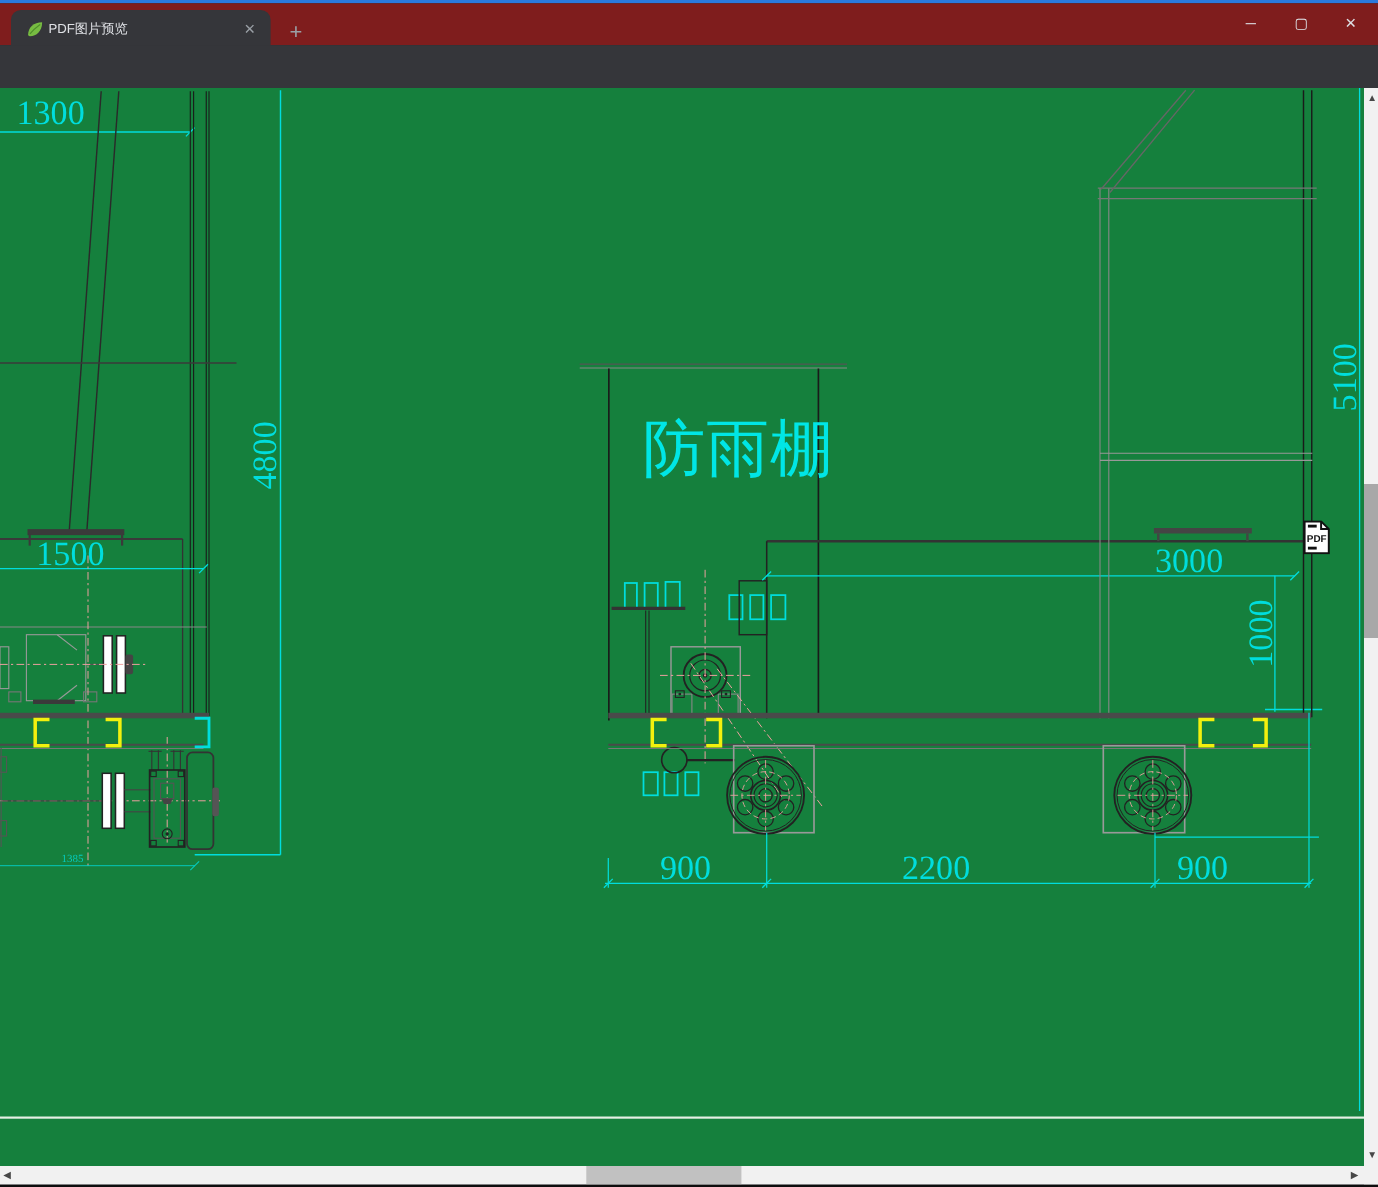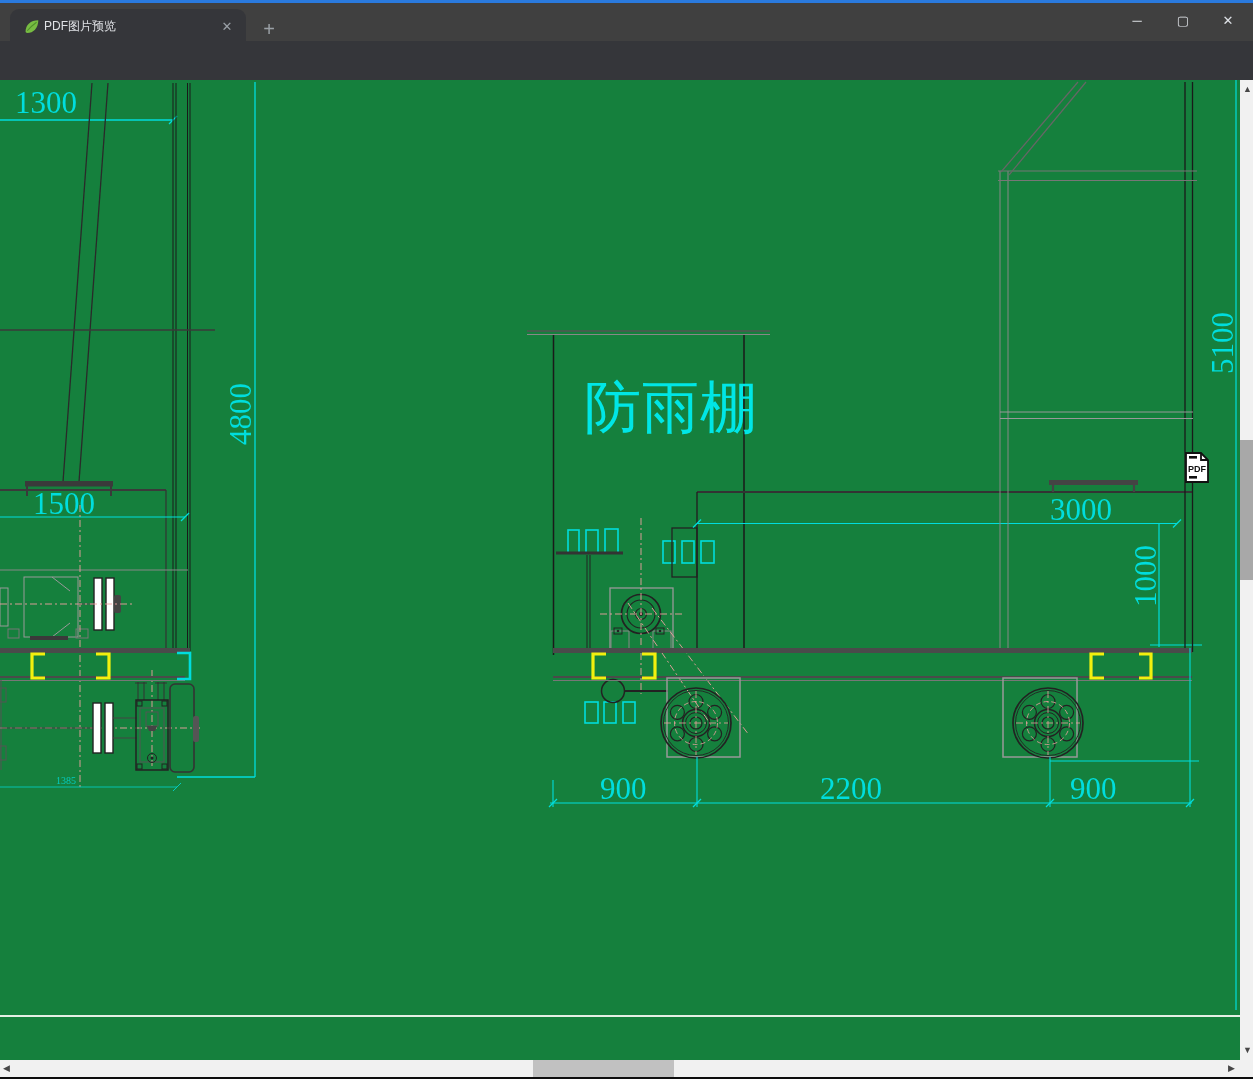--- a/index.html
+++ b/index.html
@@ -1,21 +1,21 @@
 <!DOCTYPE html>
 <html><head>
 <meta charset="utf-8">
 <style>
   html,body{margin:0;padding:0;background:#202124;}
   #window{position:relative;width:1253px;height:1079px;overflow:hidden;
     font-family:"Liberation Sans",sans-serif;background:#202124;}
   .abs{position:absolute;}
   
   #top-accent{left:0;top:0;width:1253px;height:3px;background:#2a7ade;}
-  #tabstrip{left:0;top:3px;width:1253px;height:38px;background:#404040;}
+  #tabstrip{left:0;top:3px;width:1253px;height:38px;background:#7f1d1d;}
   #tab{left:10px;top:6px;width:236px;height:35px;background:#35363a;
     border-radius:9px 9px 0 0;display:flex;align-items:center;}
   #tab-title{color:#dfe1e5;font-size:12px;margin-left:9px;white-space:nowrap;
     overflow:hidden;width:160px;}
   #tab-close{margin-left:auto;margin-right:10px;color:#9aa0a6;font-size:13px;
     width:18px;height:18px;display:flex;align-items:center;justify-content:center;
     border-radius:50%;}
   #new-tab{left:256px;top:13px;width:26px;height:26px;color:#9aa0a6;font-size:20px;
     display:flex;align-items:center;justify-content:center;}
   .wctl{top:4px;width:40px;height:26px;color:#dee1e6;font-size:13px;
@@ -26,21 +26,21 @@
     border-radius:14px;display:flex;align-items:center;}
   #url{font-size:14.5px;white-space:nowrap;overflow:hidden;margin-left:8px;flex:1;}
   #url .host{color:#e8eaed;}
   #url .rest{color:#9aa0a6;}
   .omni-ico{width:22px;height:22px;display:flex;align-items:center;justify-content:center;flex:none;}
   .ext{top:50px;width:22px;height:22px;display:flex;align-items:center;justify-content:center;}
   #ext-separator{left:1176px;top:51px;width:1px;height:19px;background:#5c5f63;}
   
   #content{left:0;top:80px;width:1240px;height:980px;background:#15803d;overflow:hidden;}
   #page-edge{left:0;top:935px;width:1240px;height:2px;background:#e4efe4;}
-  #pdf-btn{left:1184px;top:372px;width:26px;height:31px;}
+  #pdf-btn{left:1184px;top:393px;width:26px;height:31px;}
   
   #vscroll{left:1240px;top:80px;width:13px;height:997px;background:#f1f1f1;}
   #vthumb{left:0;top:360px;width:13px;height:140px;background:#a8a8a8;}
   #hscroll{left:0;top:1060px;width:1253px;height:17px;background:#f1f1f1;}
   #hthumb{left:533px;top:0;width:141px;height:17px;background:#c1c1c1;}
   .sbarrow{color:#474747;font-size:9px;line-height:9px;}
   #bottom-strip{left:0;top:1077px;width:1253px;height:2px;background:#0d0d0d;}
   
   text.dim{font-family:"Liberation Serif",serif;fill:#00dddd;}
   text.big{font-family:"Liberation Sans",sans-serif;fill:#00e6e6;}

